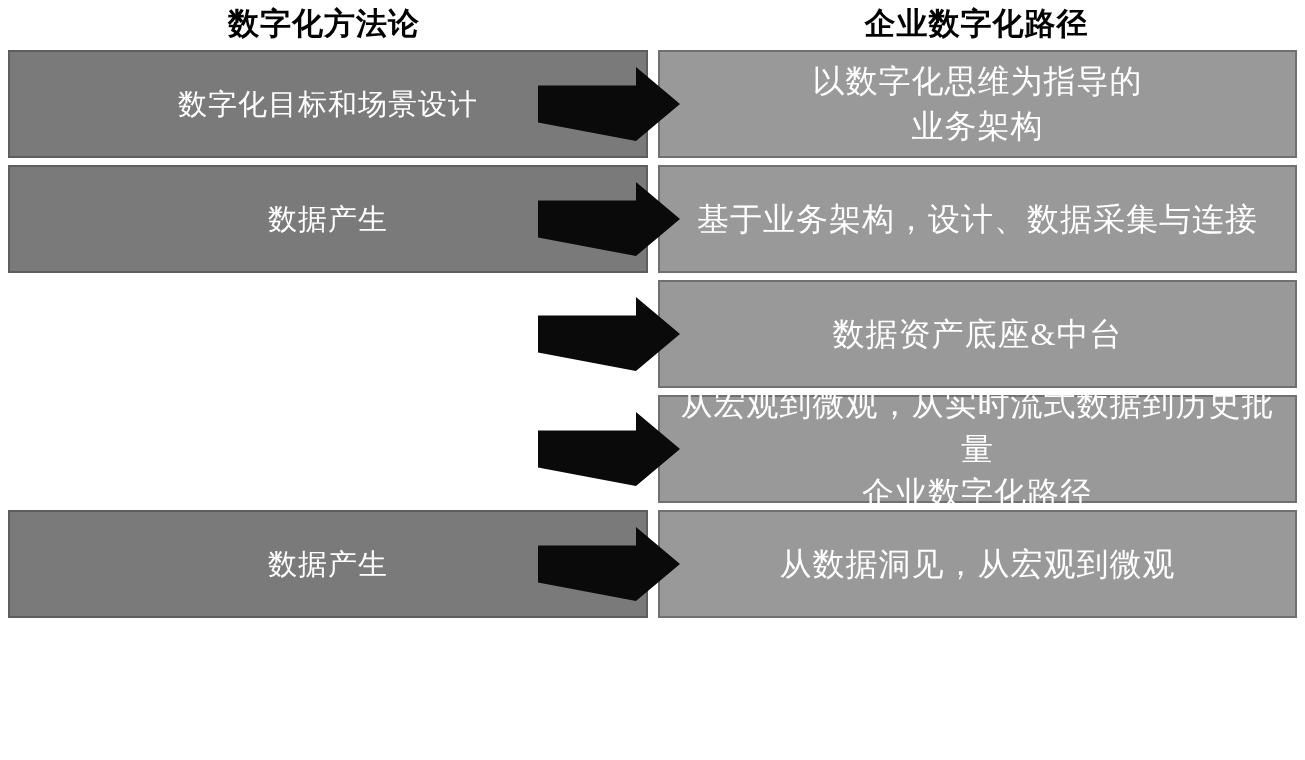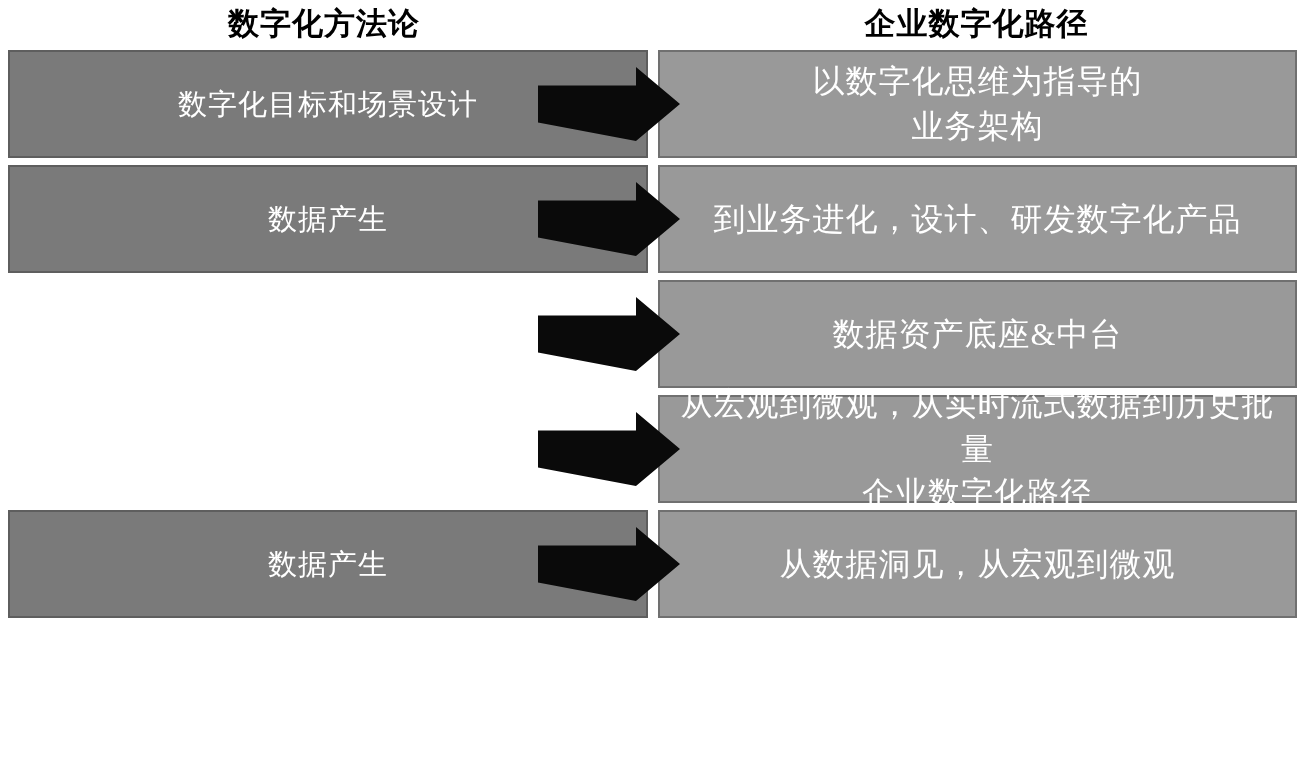--- a/index.html
+++ b/index.html
@@ -118,21 +118,21 @@
 业务架构</span>
       </div>
     </div>
 
     <div class="row">
       <div class="box left-box">
         <span class="txt">数据产生</span>
       </div>
       <div class="arrow"></div>
       <div class="box right-box">
-        <span class="txt">到业务进化，设计、研发数字化产品</span>
+        <span class="txt">基于业务架构，设计、数据采集与连接</span>
       </div>
     </div>
 
     <div class="row">
       <div class="arrow"></div>
       <div class="box right-box">
         <span class="txt">数据资产底座&amp;中台</span>
       </div>
     </div>
 

